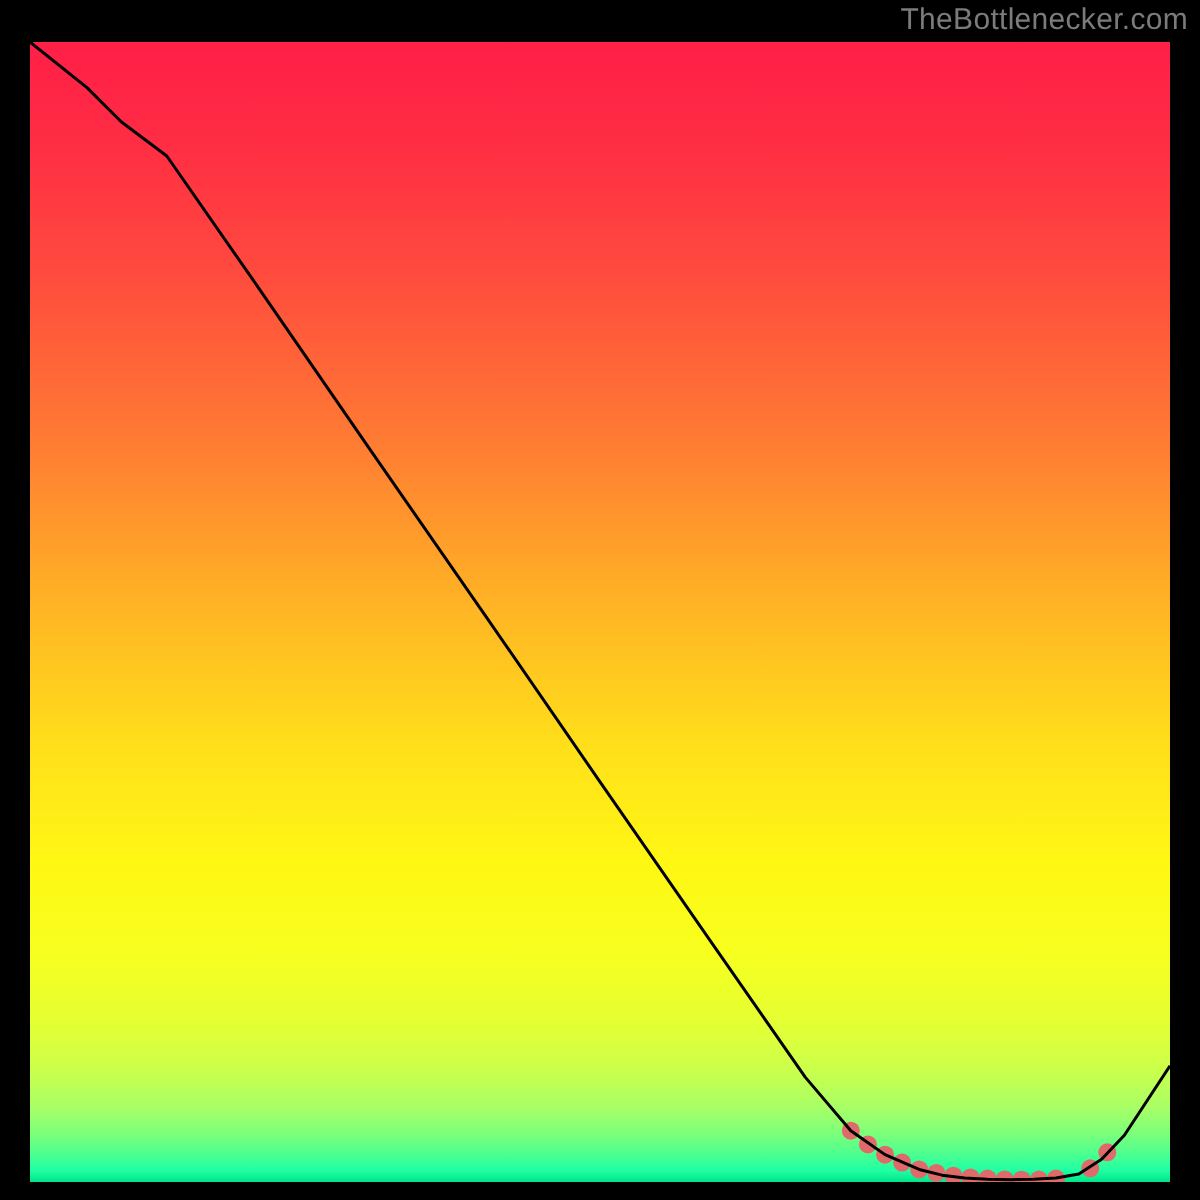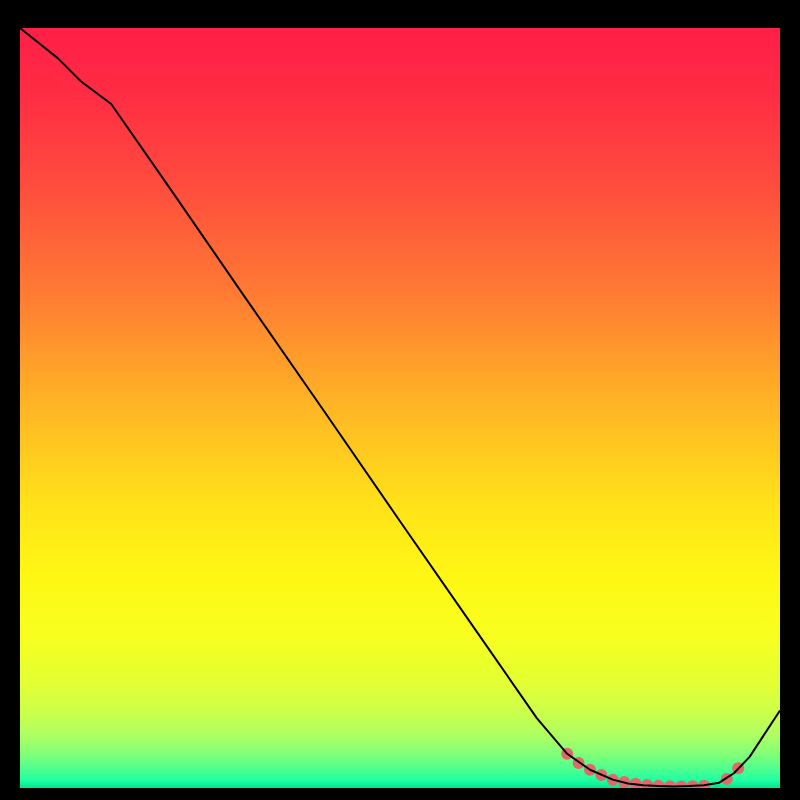--- a/index.html
+++ b/index.html
@@ -17,20 +17,21 @@
     position: absolute;
     left: 20px; top: 28px;
     width: 760px; height: 760px;
   }
   svg { display: block; }
 </style>
 </head>
 <body>
 <div class="wrap">
 
+  <div class="attribution">TheBottlenecker.com</div>
 
   <div class="plot">
     <svg id="chart-svg" width="760" height="760" viewBox="0 0 760 760">
         <defs>
           <linearGradient id="bg-grad" x1="0" y1="0" x2="0" y2="1">
             <stop offset="0%" stop-color="#ff1f47"></stop>
             <stop offset="8%" stop-color="#ff2b44"></stop>
             <stop offset="20%" stop-color="#ff4a3e"></stop>
             <stop offset="35%" stop-color="#ff7b33"></stop>
             <stop offset="50%" stop-color="#ffb624"></stop>

